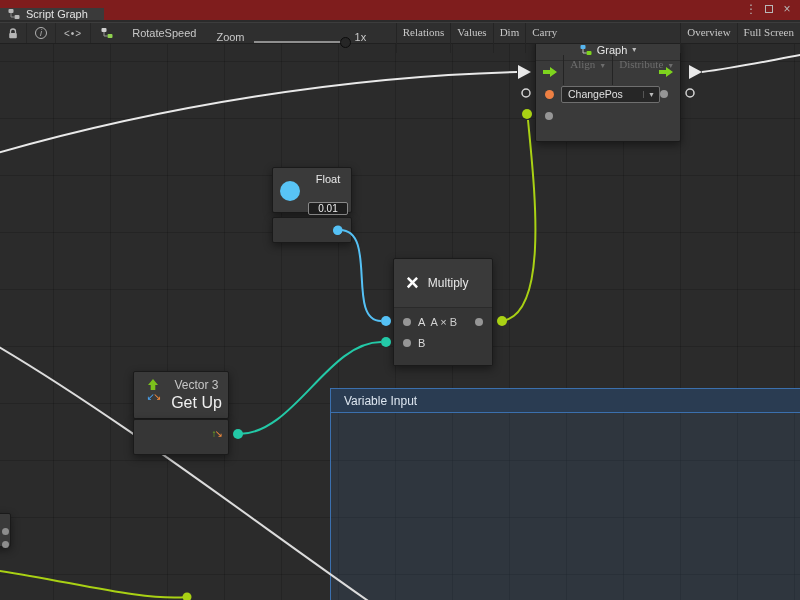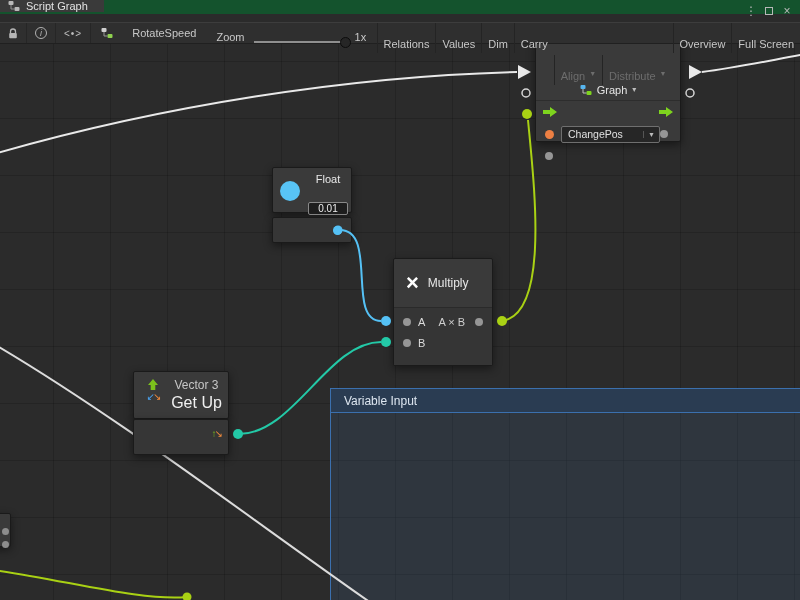--- a/index.html
+++ b/index.html
@@ -1,22 +1,22 @@
 <!DOCTYPE html>
 <html><head>
 <meta charset="utf-8">
 <style>
   * { margin:0; padding:0; box-sizing:border-box; }
   html,body { width:800px; height:600px; overflow:hidden; background:#2b2b2b;
               font-family:"Liberation Sans", sans-serif; }
   .screen { position:relative; width:800px; height:600px; overflow:hidden; background:#2b2b2b; }
 
   
-  .titlebar { position:absolute; top:0; left:0; right:0; height:14px; background:#14532d;
-              display:flex; align-items:flex-start; color:#cfcfcf; z-index:10; }
+  .titlebar { position:absolute; top:0; left:0; right:0; height:20px; background:#7f1d1d;
+              display:flex; align-items:flex-end; color:#cfcfcf; z-index:10; }
   .tab { display:flex; align-items:center; gap:6px; padding:0 16px 0 8px; background:#3a3a3a;
          font-size:11px; color:#e2e2e2; }
   .titlebar-spacer { flex:1; }
   .win-icons { display:flex; align-items:center; padding-right:4px; }
   .win-btn { width:18px; height:22px; display:flex; align-items:center; justify-content:center;
              font-size:12px; color:#b8b8b8; cursor:default; }
   .maximize-glyph { width:8px; height:8px; border:1px solid #b8b8b8; display:block; }
 
   
   .toolbar { position:absolute; top:22px; left:0; right:0; height:22px; background:#2f2f2f;
@@ -27,22 +27,22 @@
   .info-circle { width:12px; height:12px; border:1px solid #b0b0b0; border-radius:50%;
                  font-size:9px; line-height:10px; text-align:center; color:#b0b0b0;
                  font-style:italic; display:block; }
   .code-glyph { font-size:10px; color:#bdbdbd; letter-spacing:1px; }
   .tb-crumb { display:flex; align-items:center; gap:19px; padding:0 12px 0 10px; }
   .tb-zoom { display:flex; align-items:flex-end; padding:0 8px; }
   .zoom-track { position:relative; width:92px; height:2px; background:#8f8f8f; margin:0 9px; }
   .zoom-handle { position:absolute; right:-5px; top:-4.5px; width:11px; height:11px;
                  border-radius:50%; background:#262626; border:1px solid #0c0c0c; }
   .tb-buttons { display:flex; align-items:stretch; margin-left:auto; }
-  .tb-btn { display:flex; align-items:flex-start; padding:15px 6px; border-left:1px solid #242424;
-            white-space:nowrap; cursor:default; }
+  .tb-btn { display:flex; align-items:flex-end; padding:15px 6px; border-left:1px solid #242424;
+            white-space:nowrap; cursor:default;font-family:Liberation Serif, serif; }
   .tb-btn.disabled { color:#6d6d6d;margin-top:32px; }
   .dd-mini { font-size:7px; margin-left:4px; }
 
   
   .canvas { position:absolute; top:44px; left:0; width:800px; height:556px; overflow:hidden;
             background-color:#2b2b2b;
             background-image:
               linear-gradient(to right, rgba(0,0,0,0.17) 1px, transparent 1px),
               linear-gradient(to bottom, rgba(0,0,0,0.17) 1px, transparent 1px);
             background-size:57px 57px; background-position:53px 17px; }
@@ -62,21 +62,21 @@
           box-shadow:0 3px 8px rgba(0,0,0,0.45); color:#dddddd; z-index:3; }
   .dot { border-radius:50%; display:inline-block; flex:none; }
   .dot.gray   { width:8px; height:8px; background:#969696; }
   .dot.orange { width:9px; height:9px; background:#ee8043; }
   .dot.blue   { width:9px; height:9px; background:#55c1f5; }
   .port-abs { position:absolute; z-index:4; }
 
   
   .graph-node { left:535px; top:-6px; width:146px; height:104px; }
   .gn-header { height:22px; display:flex; align-items:center; justify-content:center; gap:5px;
-               font-size:11px; color:#e6e6e6; border-bottom:1px solid #2d2d2d;margin-top:40px; }
+               font-size:11px; color:#e6e6e6; border-bottom:1px solid #2d2d2d; }
   .small-caret { font-size:8px; color:#bdbdbd; }
   .gn-row { height:22px; display:flex; align-items:center; padding:0 6px; }
   .gn-row.r1 { justify-content:space-between; }
   .gn-row.r2 { padding:0 12px 0 9px; }
   .gn-row.r3 { padding-left:9px; }
   .dropdown { height:17px; margin-left:7px; width:103px; background:#262626;
               border:1px solid #6f6f6f; border-radius:2px; display:flex; align-items:center;
               font-size:10.5px; color:#e0e0e0; padding:0 4px 0 6px; }
   .dd-caret { margin-left:auto; padding-left:4px; border-left:1px solid #555; font-size:7px;
               color:#bbbbbb; }
@@ -98,21 +98,21 @@
   
   .multiply-node { left:393px; top:214px; width:100px; height:108px; }
   .m-header { height:49px; display:flex; align-items:center; padding:0 12px;
               border-bottom:1px solid #2a2a2a; }
   .m-x { font-size:22px; font-weight:bold; color:#ffffff; line-height:1; }
   .m-title { margin-left:9px; font-size:12px; color:#e8e8e8; }
   .m-body { padding-top:3px; background:#353535; height:57px; }
   .m-row { height:21px; display:flex; align-items:center; padding:0 9px; font-size:11px;
            color:#dcdcdc; }
   .m-label { margin-left:7px; }
-  .m-out { margin-left:auto; margin-right:10px; color:#cfcfcf; }
+  .m-out { margin-left:auto; margin-right:18px; color:#cfcfcf; }
 
   
   .vec-header { left:133px; top:327px; width:96px; height:48px; display:flex;
                 padding:6px 6px 6px 8px; gap:7px; }
   .vec-icons { display:flex; flex-direction:column; align-items:center; width:22px; }
   .vec-dual { font-size:10px; line-height:9px; letter-spacing:-2px; margin-top:1px; }
   .vec-dual .dl { color:#4aa3f0; }
   .vec-dual .dr { color:#f08a3c; }
   .vec-text { display:flex; flex-direction:column; align-items:center; flex:1; gap:2px; }
   .vec-type { font-size:12px; color:#c6c6c6; }

